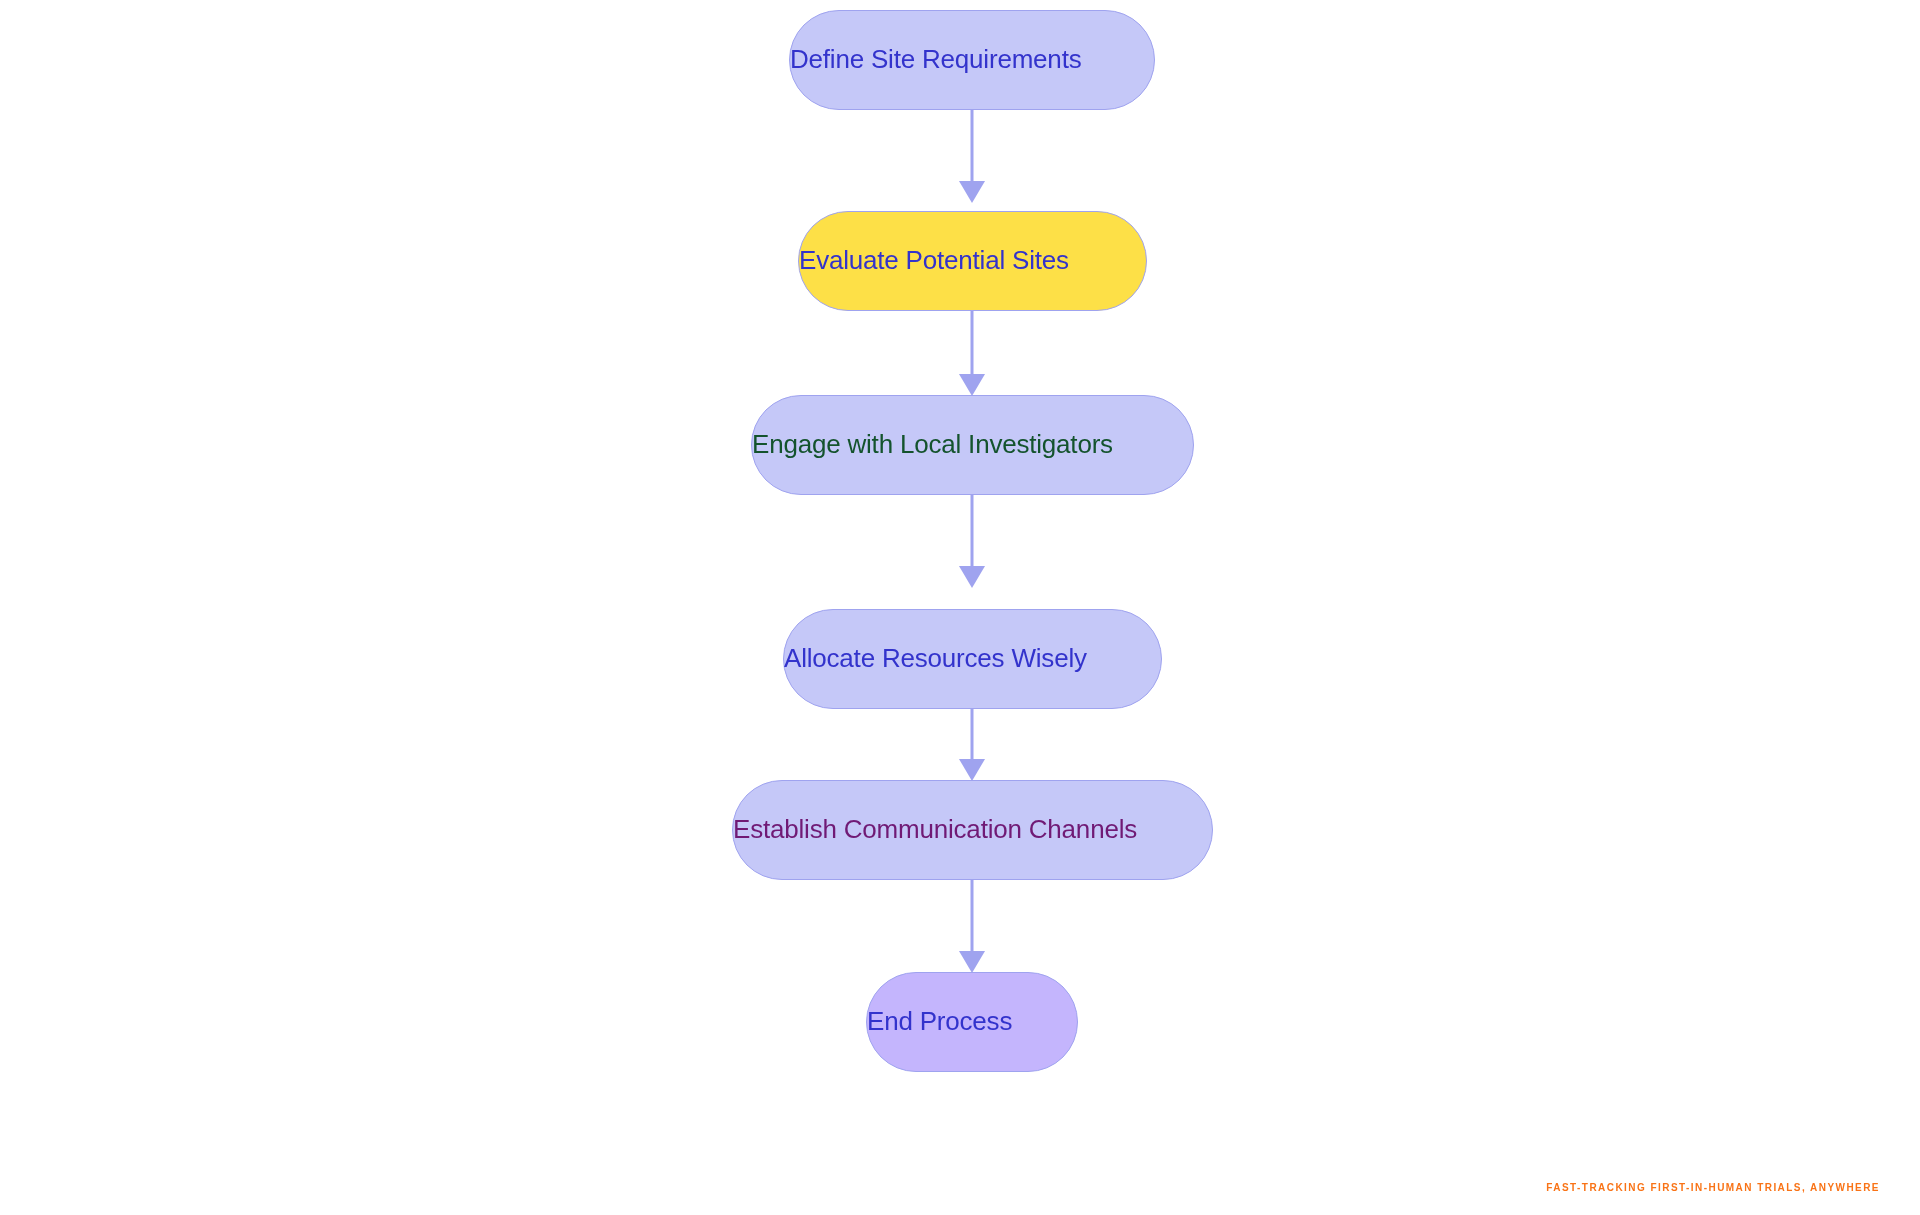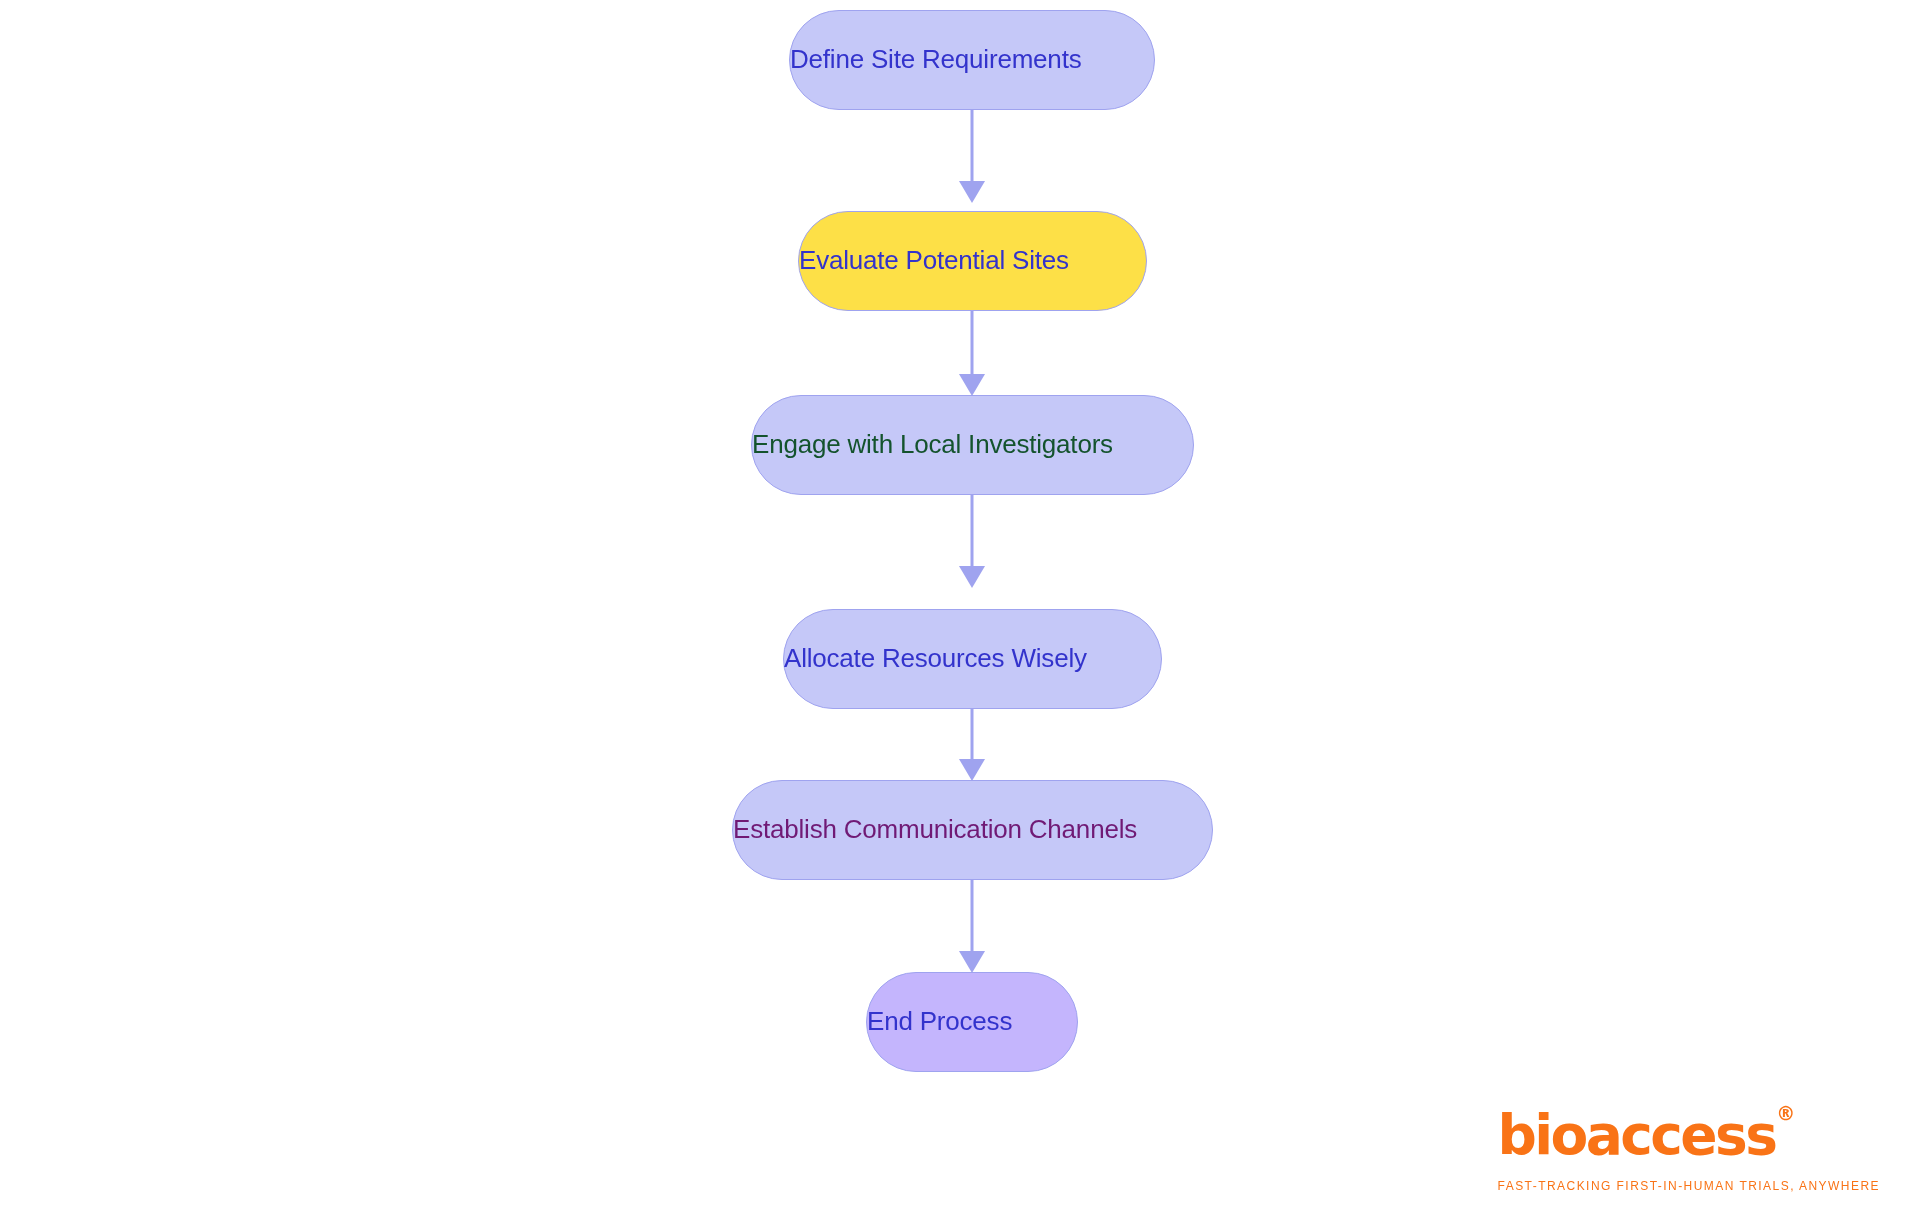--- a/index.html
+++ b/index.html
@@ -79,22 +79,22 @@
     font-weight: bold;
     color: #f97316;
     vertical-align: super;
     letter-spacing: 0;
     position: relative;
     top: -14px;
     left: 1px;
   }
   #brand-logo .logo-tagline {
     font-family: "Liberation Sans", sans-serif;
-    font-size: 12px;
-    font-weight: normal;
+    font-size: 10px;
+    font-weight: bold;
     color: #f97316;
     letter-spacing: 1.45px;
     margin-top: 18px;
     white-space: nowrap;
   }
 </style>
 </head>
 <body>
 
 <div id="flow-canvas">
@@ -139,17 +139,14 @@
         <span class="node-label">Establish Communication Channels</span>
       </div>
       <div class="flow-node" style="left: 866px; top: 972px; width: 212px; height: 100px; font-size: 26px; background: #c4b5fd; border-color: rgb(159, 163, 239); color: rgb(51, 51, 204);">
         <span class="node-label">End Process</span>
       </div>
     </div>
 
 </div>
 
 <div id="brand-logo">
-  <div class="logo-wordmark">
-    <span>bioaccess</span><span class="logo-reg">®</span>
-  </div>
   <div class="logo-tagline">FAST-TRACKING FIRST-IN-HUMAN TRIALS, ANYWHERE</div>
 </div>
 
 </body></html>

